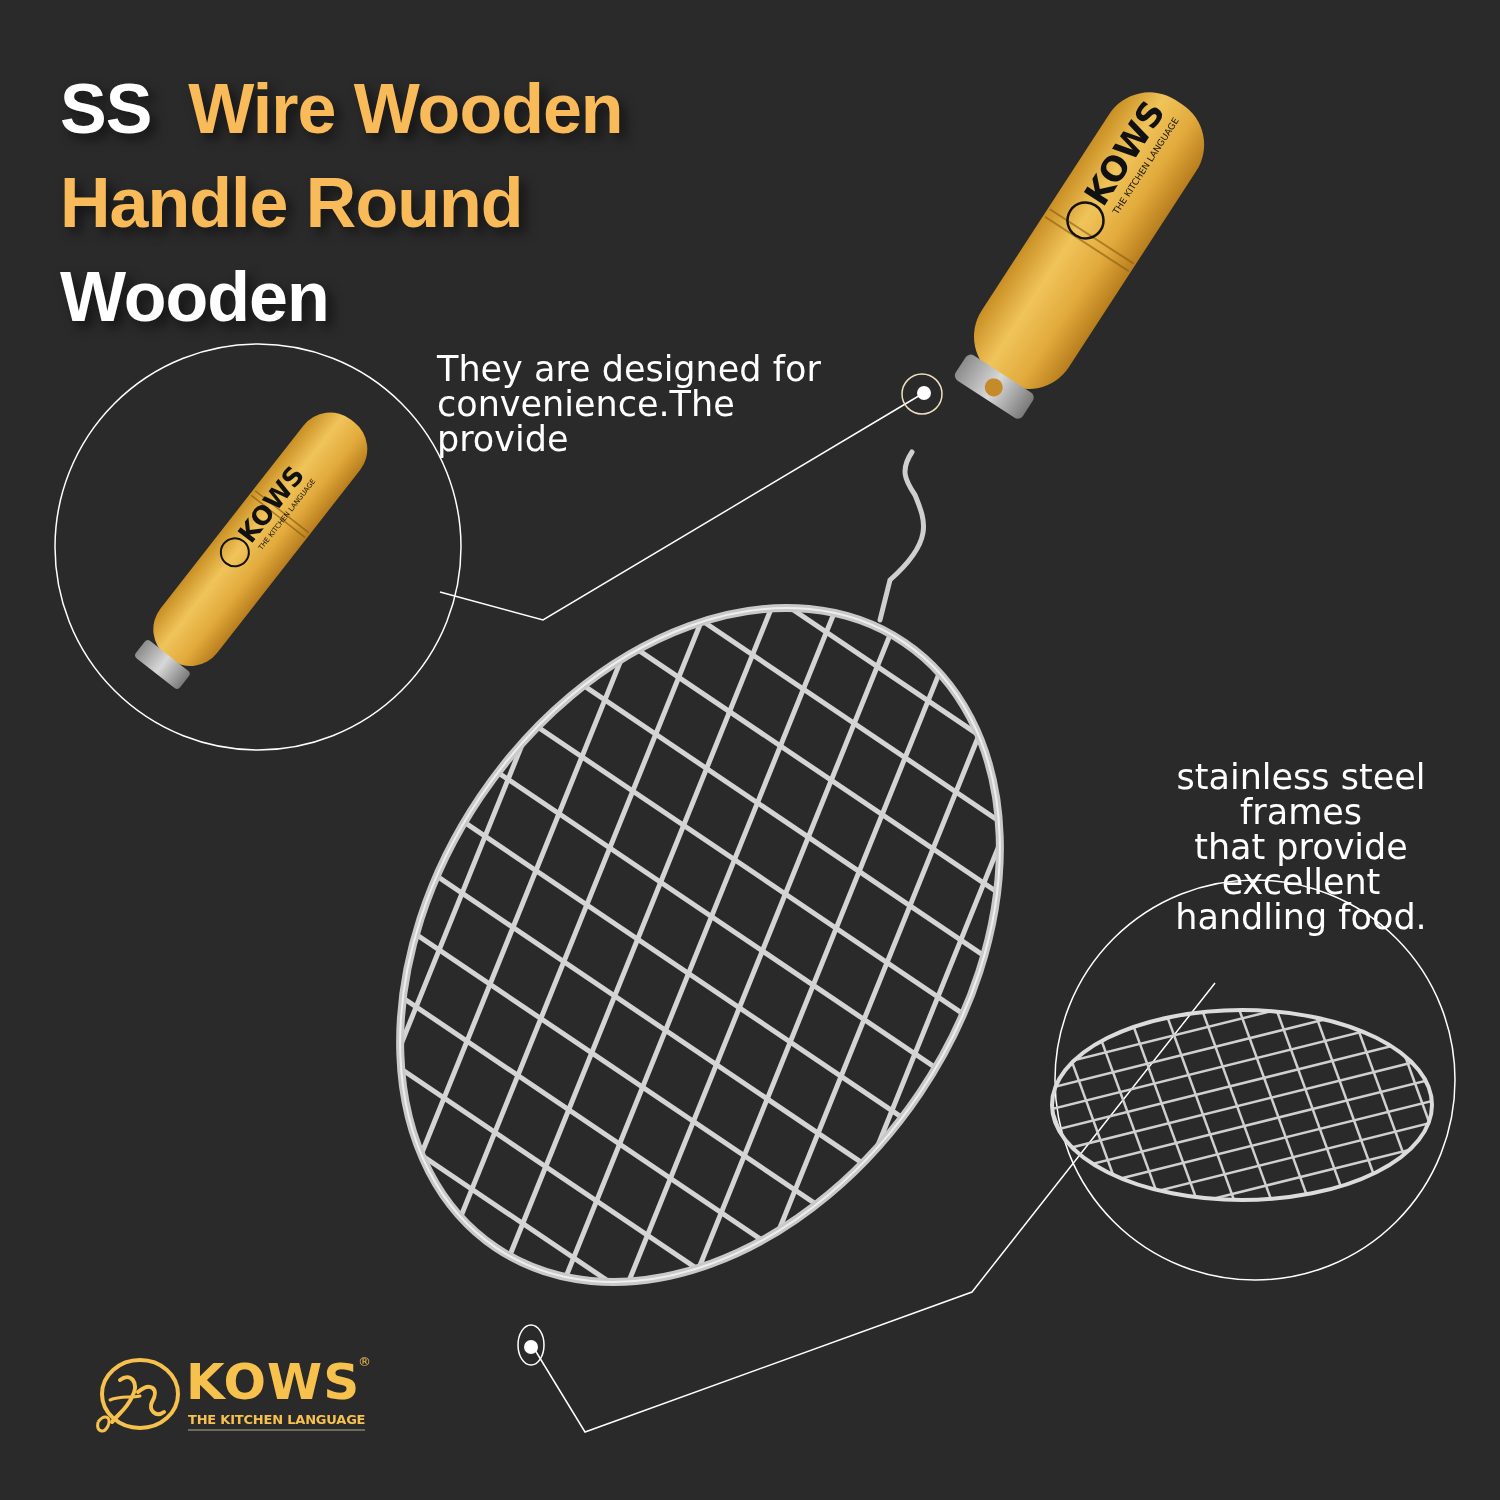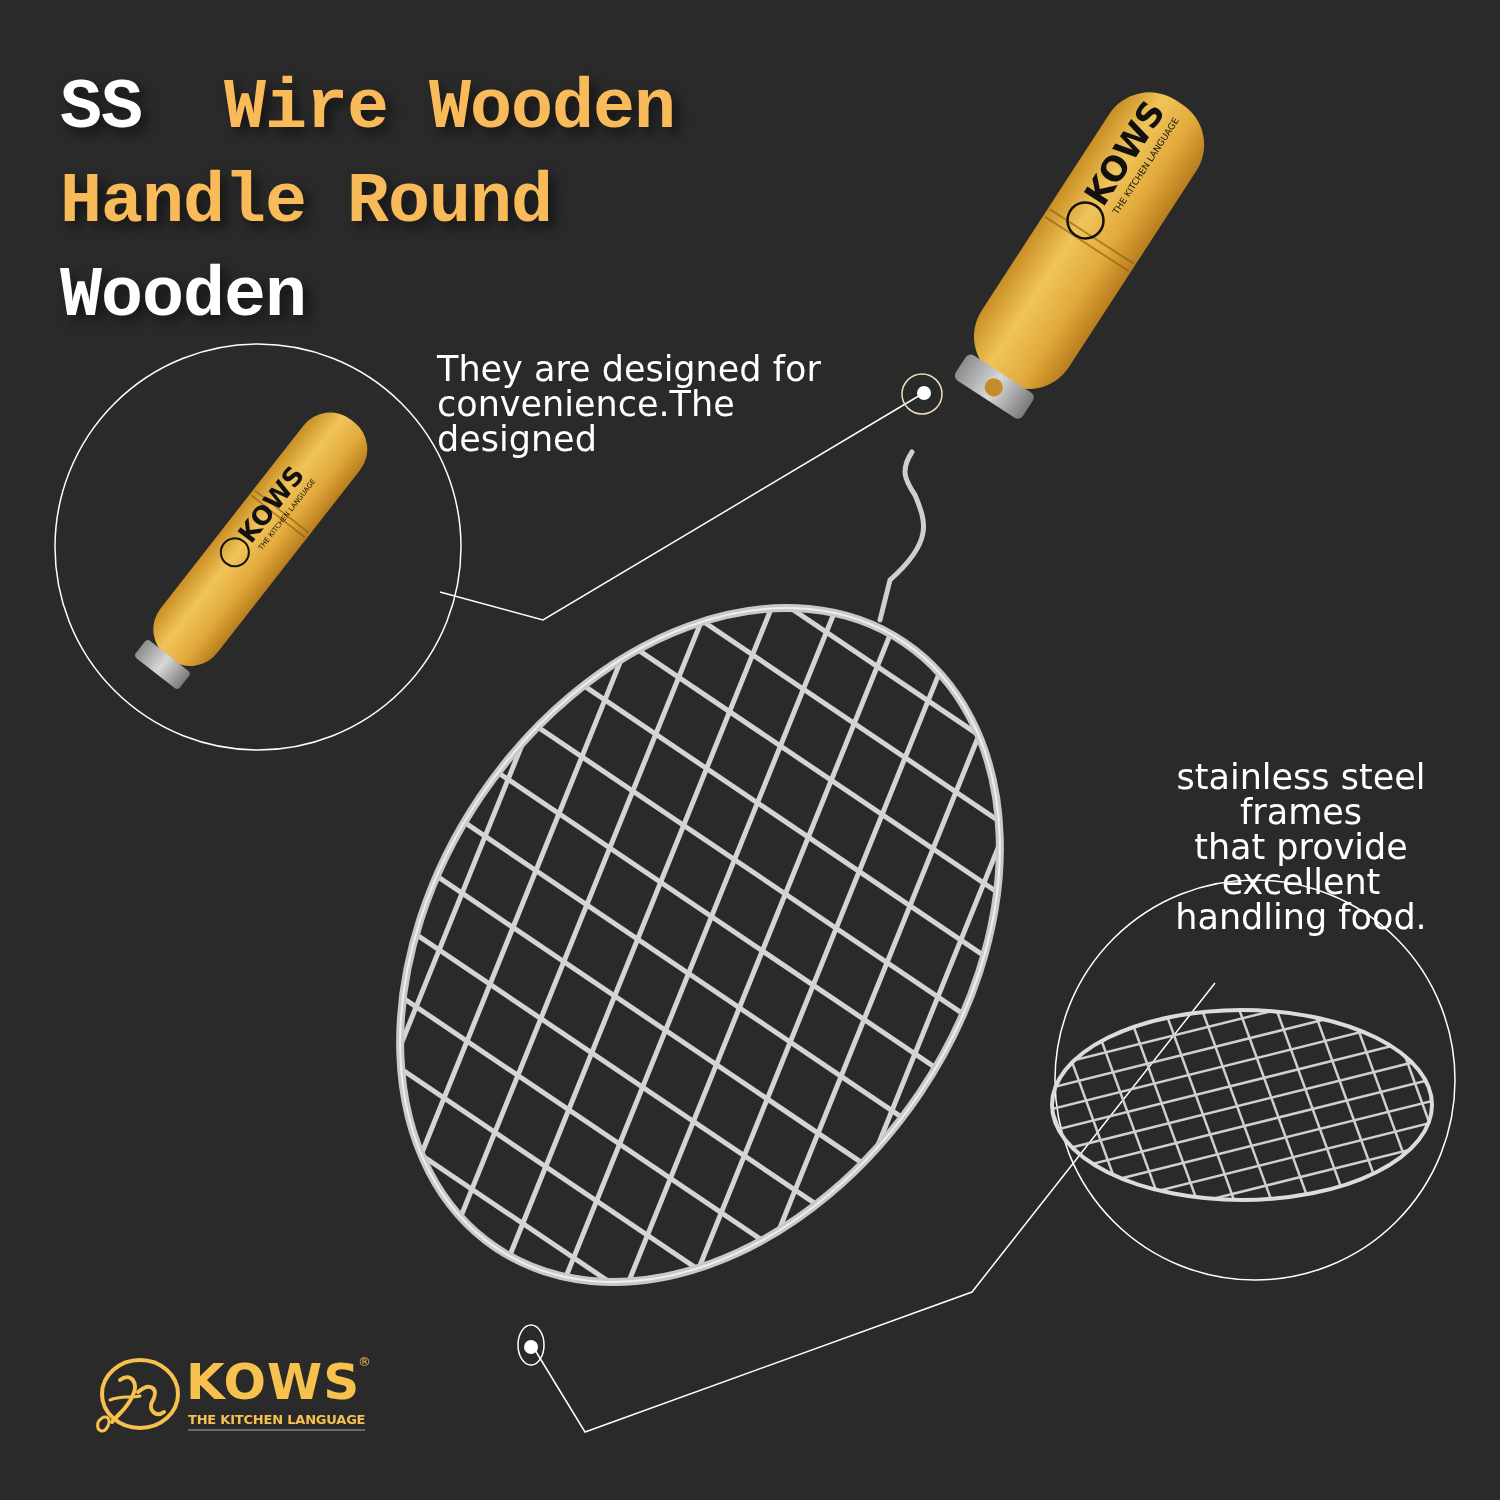--- a/index.html
+++ b/index.html
@@ -12,21 +12,21 @@
       height: 1500px;
       position: relative;
       overflow: hidden;
       font-family: "DejaVu Sans", sans-serif;
       color: #ffffff;
     }
     .title {
       position: absolute;
       left: 60px;
       top: 62px;
-      font-family: Liberation Mono, monospace;
+      font-family: Liberation Sans, sans-serif;
       font-weight: 700;
       font-size: 70px;
       line-height: 94px;
       letter-spacing: -1px;
       text-shadow: 6px 6px 12px rgba(0,0,0,0.55);
     }
     .title .white { color: #ffffff; }
     .title .gold { color: #f9bb59; }
     .title-line { display: block; white-space: nowrap; }
 
@@ -229,21 +229,21 @@
   <span class="title-line">
     <span class="white">SS</span>&nbsp;
     <span class="gold">Wire Wooden</span>
   </span>
   <span class="title-line gold">Handle Round</span>
   <span class="title-line white">Wooden</span>
 </div>
 
 <div class="callout-text callout-1">
   <div>They are designed for</div>
-  <div>convenience.The designed</div>
+  <div>convenience.The provide</div>
 </div>
 
 <div class="callout-text callout-2">
   <div>stainless steel frames</div>
   <div>that provide excellent</div>
   <div>handling food.</div>
 </div>
 
 <div class="logo">
   <svg class="logo-mark" viewBox="0 0 96 90">

